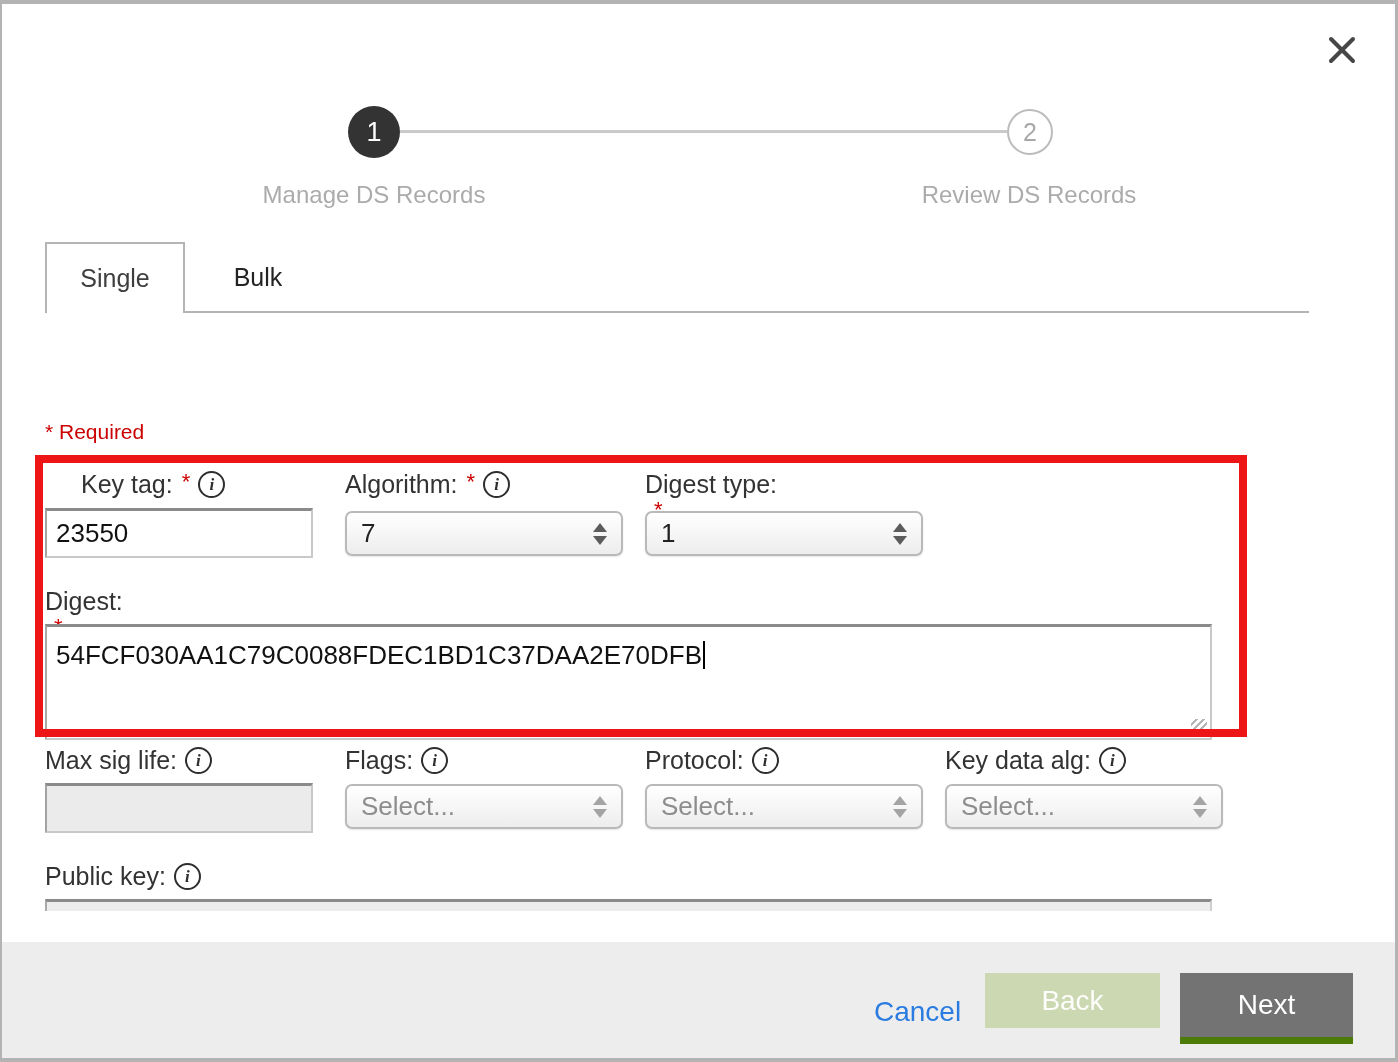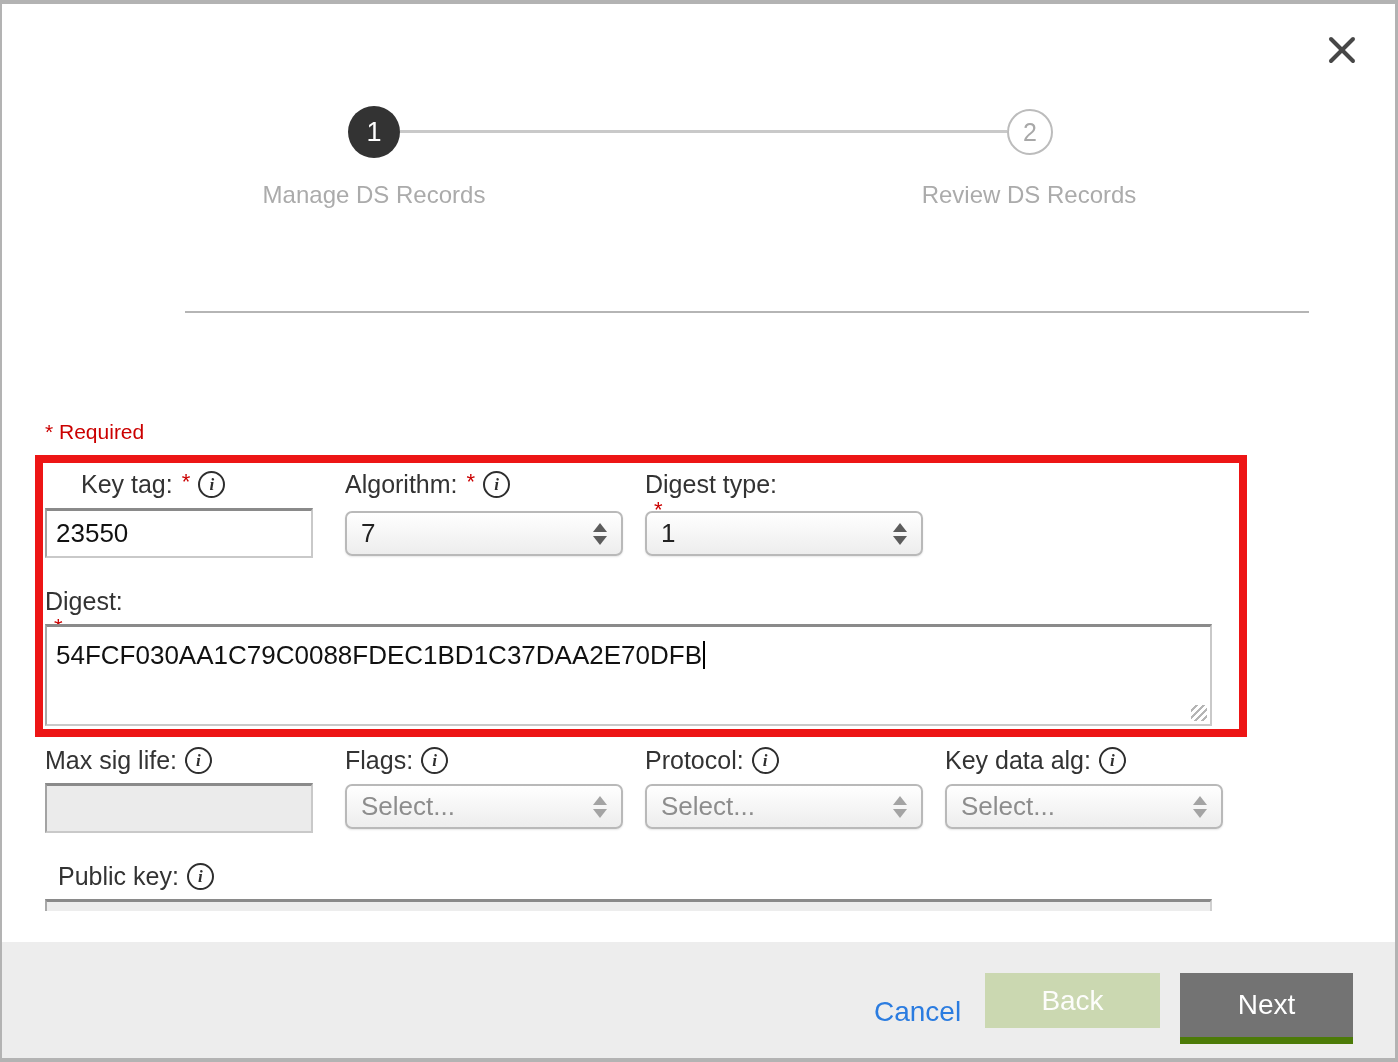--- a/index.html
+++ b/index.html
@@ -80,20 +80,22 @@
     </svg>
   </div>
 
   <div class="abs step-line"></div>
   <div class="abs step-circle-active">1</div>
   <div class="abs step-circle-inactive">2</div>
   <div class="abs step-label" style="left:197px;">Manage DS Records</div>
   <div class="abs step-label" style="left:852px;">Review DS Records</div>
 
   <div class="abs tab-underline"></div>
+  <div class="abs tab-active">Single</div>
+  <div class="abs tab-inactive">Bulk</div>
 
   <div class="abs required-note">* Required</div>
 
   <div class="abs red-box"></div>
 
   <div class="abs flabel" style="left:43px;top:466px;margin-left:36px;">
     <span>Key tag:</span>
     <span class="req">*</span>
     <span class="info">i</span>
   </div>
@@ -122,21 +124,21 @@
       <span class="tri-up"></span>
         <span class="tri-down"></span>
     </span>
   </div>
 
   <div class="abs flabel" style="left:43px;top:583px;flex-direction:column;">
     <span>Digest:</span>
     <span class="req">*</span>
     <span class="info">i</span>
   </div>
-  <div class="abs tarea" style="left:43px;top:620px;width:1167px;height:102px;">
+  <div class="abs tarea" style="left:43px;top:620px;width:1167px;height:116px;">
     <span>54FCF030AA1C79C0088FDEC1BD1C37DAA2E70DFB</span><span class="caret"></span>
     <div class="resize"></div>
   </div>
 
   <div class="abs flabel" style="left:43px;top:742px;">
     <span>Max sig life:</span>
     <span class="info">i</span>
   </div>
   <div class="abs flabel" style="left:343px;top:742px;">
     <span>Flags:</span>
@@ -167,21 +169,21 @@
     </span>
   </div>
   <div class="abs select placeholder" style="left:943px;top:780px;width:278px;height:45px;">
     <span>Select...</span>
     <span class="spinner">
       <span class="tri-up"></span>
         <span class="tri-down"></span>
     </span>
   </div>
 
-  <div class="abs flabel" style="left:43px;top:858px;margin-left:13px;">
+  <div class="abs flabel" style="left:43px;top:858px;">
     <span>Public key:</span>
     <span class="info">i</span>
   </div>
   <div class="abs pk-strip"></div>
 
   <div class="abs footer"></div>
   <div class="abs cancel-link">Cancel</div>
   <div class="abs btn btn-back">Back</div>
   <div class="abs btn btn-next">Next</div>
 

